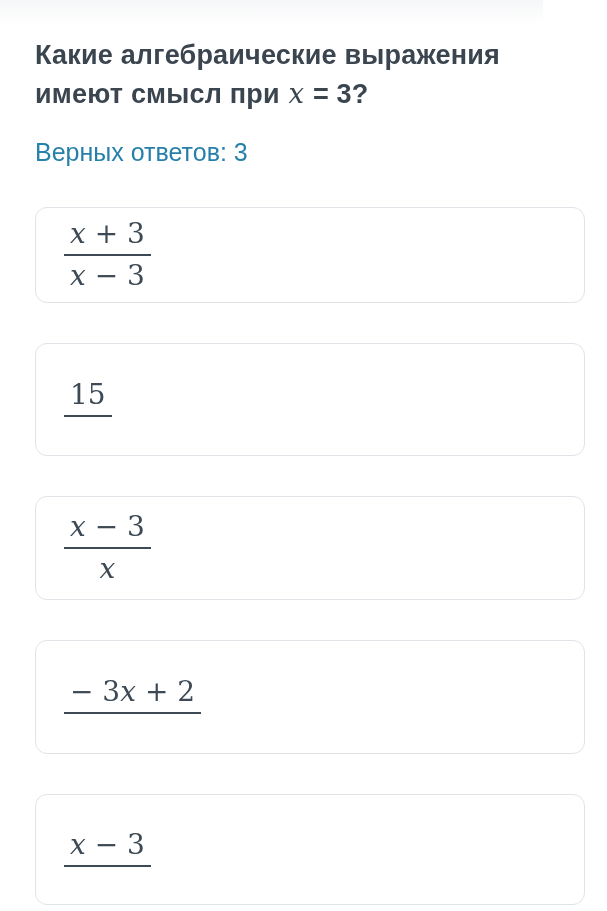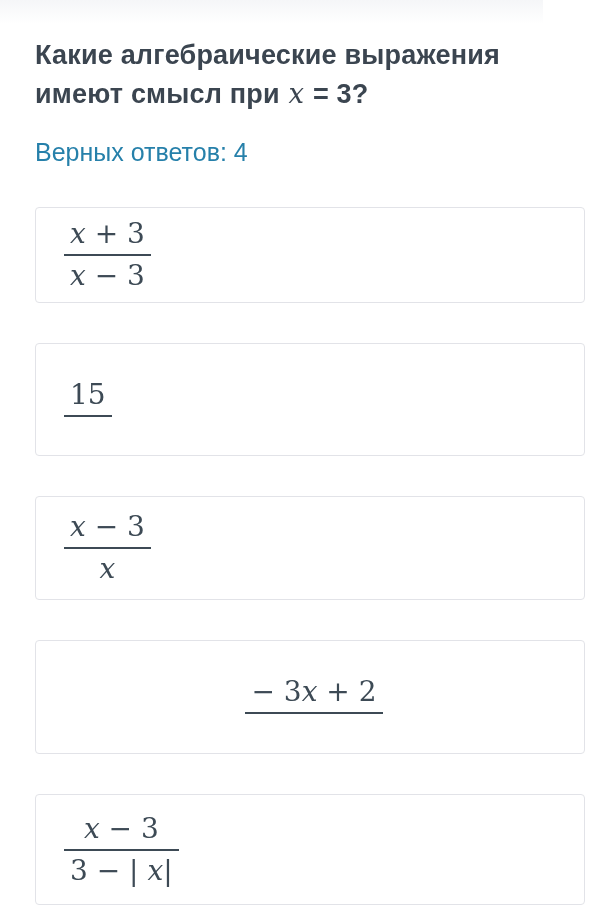--- a/index.html
+++ b/index.html
@@ -45,32 +45,32 @@
   }
 
   .options {
     margin-top: 11px;
   }
 
   .option-card {
     width: 550px;
     background: #ffffff;
     border: 1px solid #e2e3e8;
-    border-radius: 4px;
+    border-radius: 12px;
     margin-bottom: 13px;
     padding: 10px 20px 10px 28px;
     display: flex;
     align-items: center;
     cursor: pointer;
     margin-top: 40px;
   }
   .option-card:nth-child(1) { min-height: 96px; }
   .option-card:nth-child(2) { min-height: 113px; align-items: center; }
   .option-card:nth-child(3) { min-height: 104px; }
-  .option-card:nth-child(4) { min-height: 114px; justify-content: center; }
+  .option-card:nth-child(4) { min-height: 114px; }
   .option-card:nth-child(5) { min-height: 111px; }
   .option-card:nth-child(6) { min-height: 104px; }
 
   .math {
     font-family: "DejaVu Serif", serif;
     color: #3d4a55;
     font-size: 28px;
     line-height: 1.15;
     white-space: pre;
   }
@@ -112,21 +112,21 @@
   }
 </style>
 </head>
 <body>
 
 <div class="page">
   <div class="top-fade"></div>
 
   <h1 class="question-title">Какие алгебраические выражения имеют смысл при <span class="mvar">x</span> = 3?</h1>
 
-  <div class="answers-hint">Верных ответов: 4</div>
+  <div class="answers-hint">Верных ответов: 3</div>
 
   <div class="options">
 
     <div class="option-card">
       <span class="frac">
         <span class="num math"><span class="mvar">x</span> + 3</span>
         <span class="bar"></span>
         <span class="den math"><span class="mvar">x</span> − 3</span>
       </span>
     </div>
@@ -150,21 +150,20 @@
       <span class="frac">
         <span class="num math">− 3<span class="mvar">x</span> + 2</span>
         <span class="bar"></span>
       </span>
     </div>
 
     <div class="option-card">
       <span class="frac">
         <span class="num math"><span class="mvar">x</span> − 3</span>
         <span class="bar"></span>
-        <span class="den math">3 − | <span class="mvar">x</span>|</span>
       </span>
     </div>
 
     <div class="option-card">
       <span class="expression">
         <span class="math">3 −</span>
         <span class="frac">
           <span class="num math">1</span>
           <span class="bar"></span>
           <span class="den math"><span class="mvar">x</span></span>

